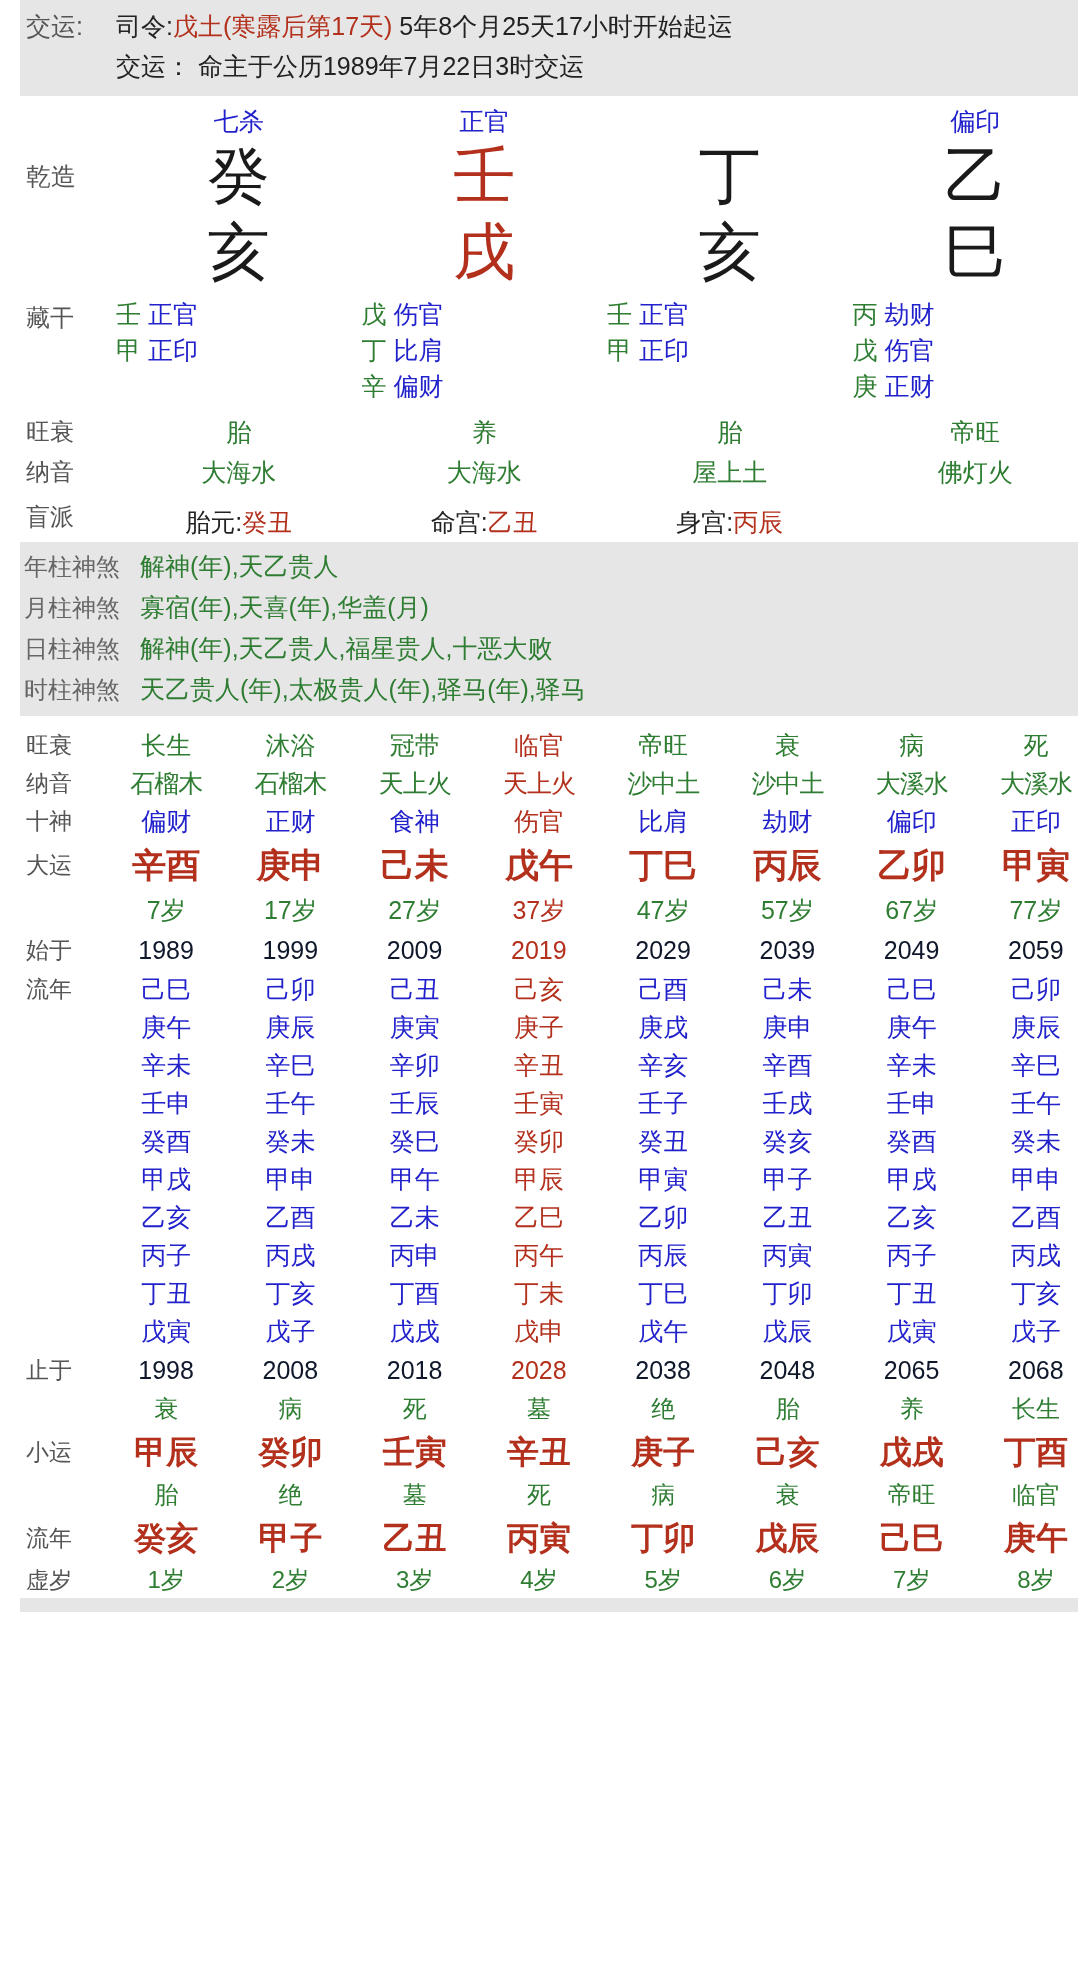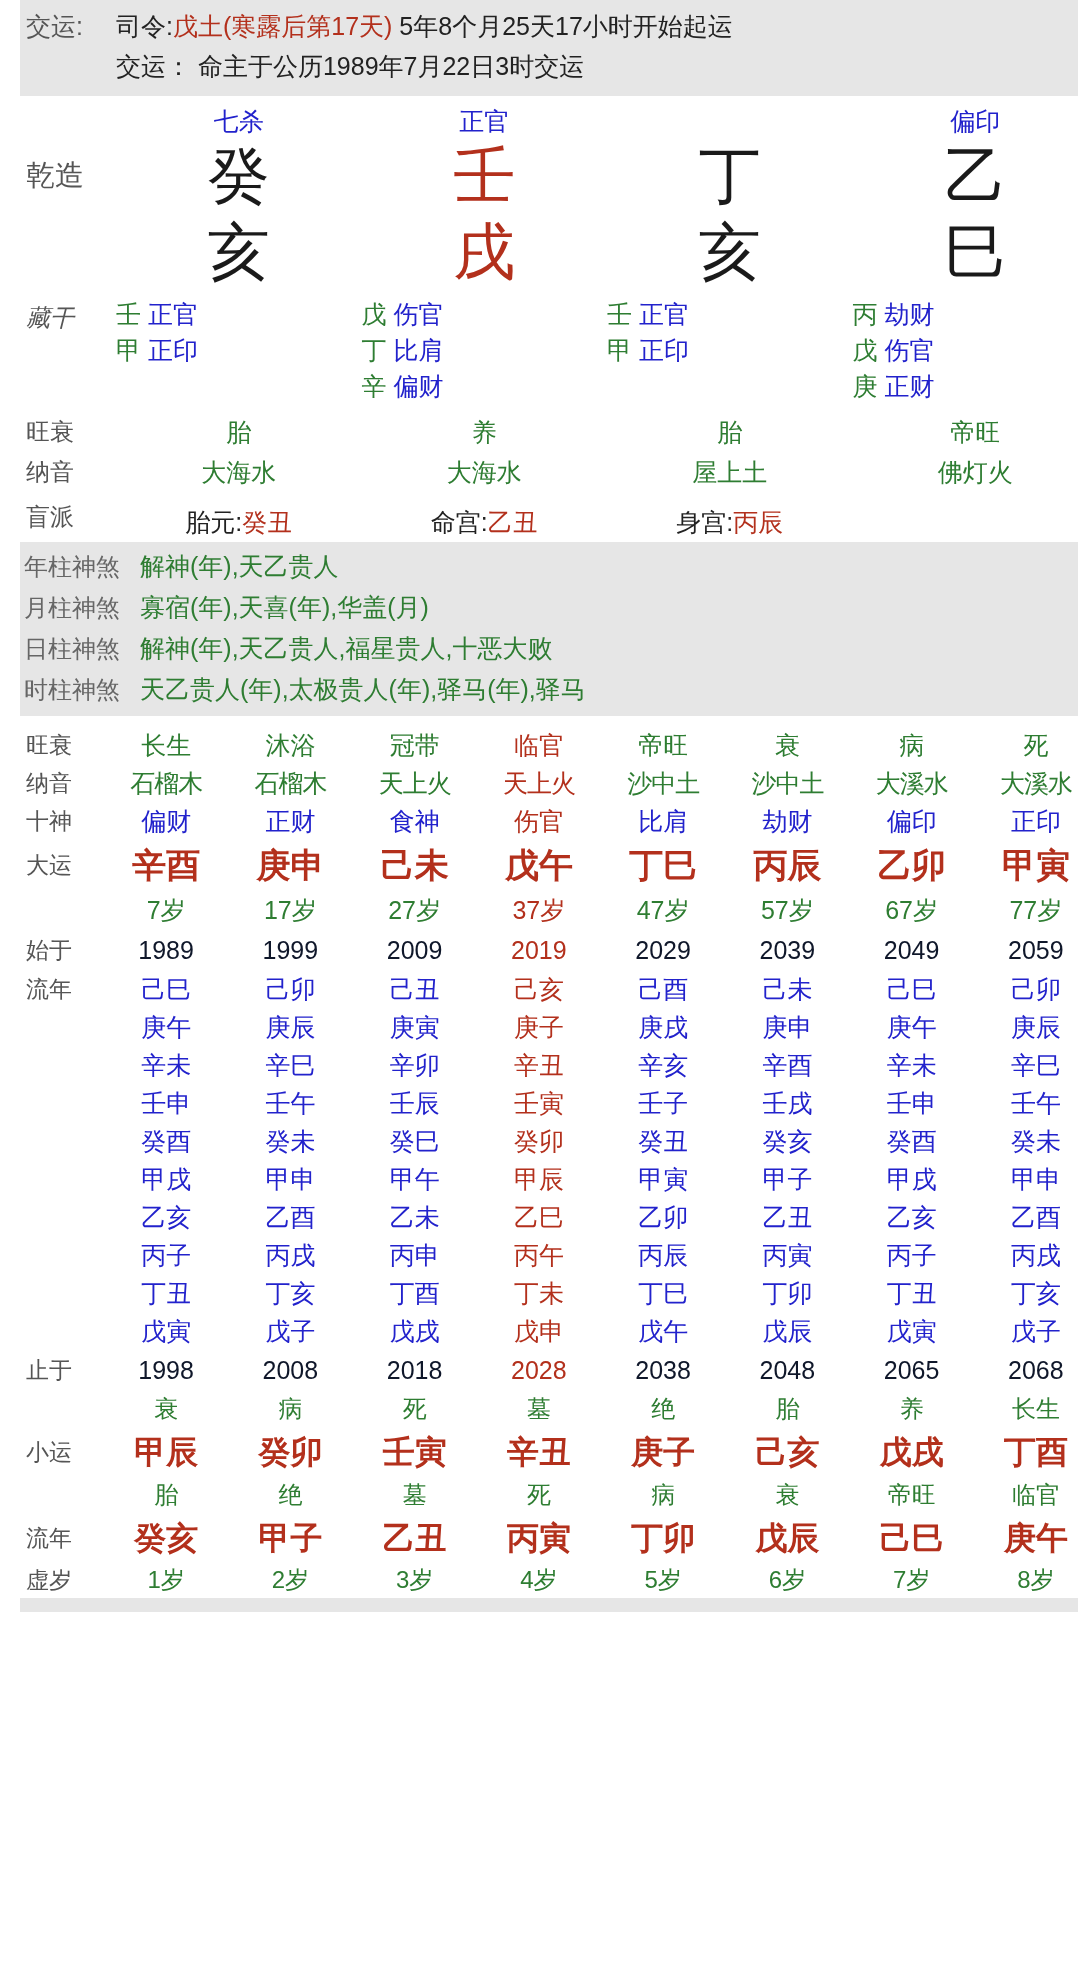--- a/index.html
+++ b/index.html
@@ -37,21 +37,21 @@
   }
   .cell{text-align:center;}
 
   .shishen-row .cell{font-size:25px;color:#2222cc;padding-top:8px;height:34px;line-height:34px;}
   .gan-row .cell{font-size:62px;line-height:76px;font-weight:400;}
   .zhi-row .cell{font-size:62px;line-height:76px;font-weight:400;}
   .k-black{color:#1a1a1a;}
   .k-red{color:#b3301c;}
 
   .canggan-row{align-items:start;}
-  .canggan-row .rowlabel{padding-top:10px;font-style:italic;}
+  .canggan-row .rowlabel{padding-top:10px;}
   .cg-list{padding-top:6px;}
   .cg-line{font-size:25px;line-height:36px;text-align:left;white-space:nowrap;}
   .cg-g{color:#2e7d32;}
   .cg-s{color:#2222cc;}
 
   .simple-row .cell{font-size:25px;line-height:40px;color:#2e7d32;}
   .mangpai-row .cell{font-size:25px;line-height:40px;color:#222;margin-top:10px;}
 
   
   .shensha{background:#e6e6e6;padding:4px 0 6px 0;}
@@ -100,21 +100,21 @@
 
   <div class="rowgrid shishen-row">
     <div class="rowlabel"></div>
     <div class="cell">七杀</div>
     <div class="cell">正官</div>
     <div class="cell"></div>
     <div class="cell">偏印</div>
   </div>
 
   <div class="rowgrid gan-row">
-    <div class="rowlabel" style="font-size:29px;">乾造</div>
+    <div class="rowlabel" style="font-size:25px;">乾造</div>
     <div class="cell k-black">癸</div>
     <div class="cell k-red">壬</div>
     <div class="cell k-black">丁</div>
     <div class="cell k-black">乙</div>
   </div>
 
   <div class="rowgrid zhi-row">
     <div class="rowlabel"></div>
     <div class="cell k-black">亥</div>
     <div class="cell k-red">戌</div>

